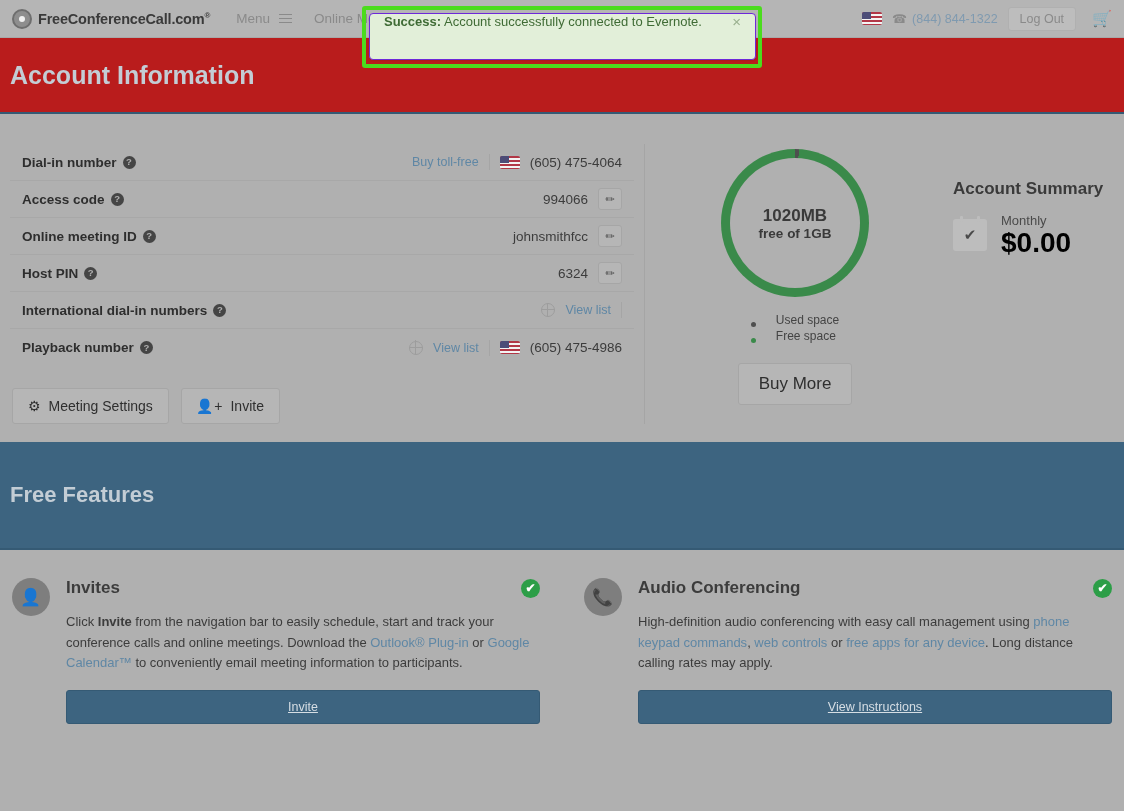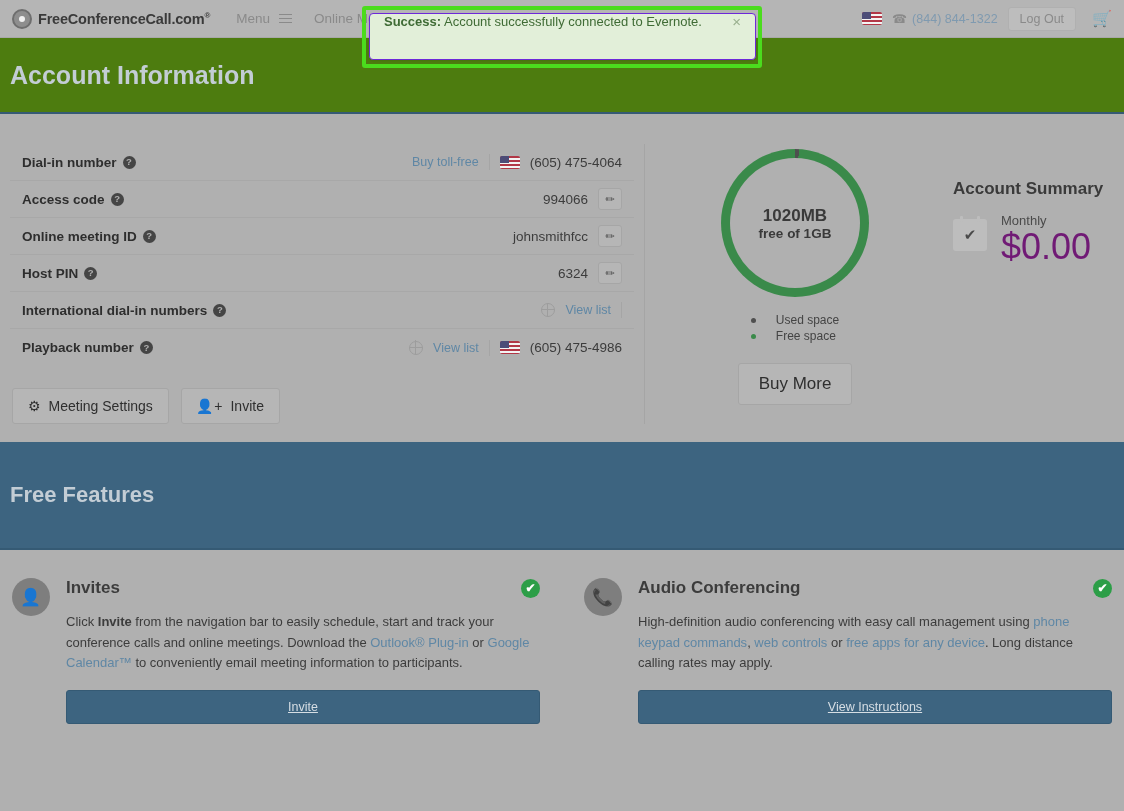--- a/index.html
+++ b/index.html
@@ -66,21 +66,21 @@
   }
   .alert-text { font-size: 13px; color: #3f6b35; }
   .alert-text b { font-weight: bold; }
   .alert-close {
     margin-left: auto; font-size: 15px; color: #9ab08f; line-height: 1;
     background: none; border: none; cursor: pointer;
   }
 
   
   .page-head {
-    height: 76px; background: #4d7c0f; display: flex; align-items: center;
+    height: 76px; background: #b91c1c; display: flex; align-items: center;
     padding: 0 10px; border-bottom: 2px solid #355a74;
   }
   .page-title { font-size: 25px; font-weight: bold; color: #c3cdd5; }
 
   
   .main { background: #b0b0b0; padding: 0; }
   .main-inner { display: flex; padding: 30px 0 0 0; }
   .col-left { width: 645px; padding: 0 10px; border-right: 1px solid #a5a5a5; }
   .col-right { flex: 1; display: flex; padding-top: 5px; }
 
@@ -132,21 +132,21 @@
     display:flex; align-items:center; justify-content:center;
   }
   .donut::after {
     content:""; position:absolute; left: 9px; top: 9px; width: 130px; height:130px;
     border-radius:50%; background:#b0b0b0;
   }
   .donut-label { position: relative; z-index: 2; text-align:center; }
   .donut-main { font-size: 17px; font-weight: bold; color: #3a3a3a; }
   .donut-sub { font-size: 13.5px; font-weight: bold; color: #3a3a3a; }
   .legend { margin-top: 16px; font-size: 12px; color: #444; }
-  .legend-item { display:flex; align-items:center; gap: 20px; margin-bottom: 2px; }
+  .legend-item { display:flex; align-items:flex-end; gap: 20px; margin-bottom: 2px; }
   .dot { width: 5px; height: 5px; border-radius: 50%; flex:none; }
   .buy-more {
     margin-top: 18px; background:#b6b6b6; border:1px solid #a6a6a6; border-radius:3px;
     padding: 10px 20px; font-size: 17px; color: #2f2f2f;
   }
 
   
   .summary { padding-left: 8px; padding-top: 30px; }
   .summary-title { font-size: 17px; font-weight: bold; color: #3a3a3a; }
   .summary-body { display:flex; align-items:flex-start; gap: 14px; margin-top: 14px; }
@@ -157,21 +157,21 @@
   }
   .cal-icon::before {
     content:""; position:absolute; top:-3px; left:7px; width:3px; height:6px;
     background:#bdbdbd; border-radius:1px;
   }
   .cal-icon::after {
     content:""; position:absolute; top:-3px; right:7px; width:3px; height:6px;
     background:#bdbdbd; border-radius:1px;
   }
   .summary-period { font-size: 13px; color:#4a4a4a; }
-  .summary-amount { font-size: 36px; font-weight: normal; color:#701a75; line-height: 1.05; }
+  .summary-amount { font-size: 28px; font-weight: bold; color:#000000; line-height: 1.05; }
 
   
   .features-head {
     height: 108px; background:#3d6480; display:flex; align-items:center; padding: 0 10px;
     margin-top: 18px; border-bottom: 2px solid #355a74;
   }
   .features-title { font-size: 22px; font-weight: bold; color:#c3cdd5; }
 
   .features { display:flex; padding: 28px 12px 0 12px; gap: 44px; background:#b0b0b0; }
   .feature { flex: 1; display:flex; gap: 16px; }

